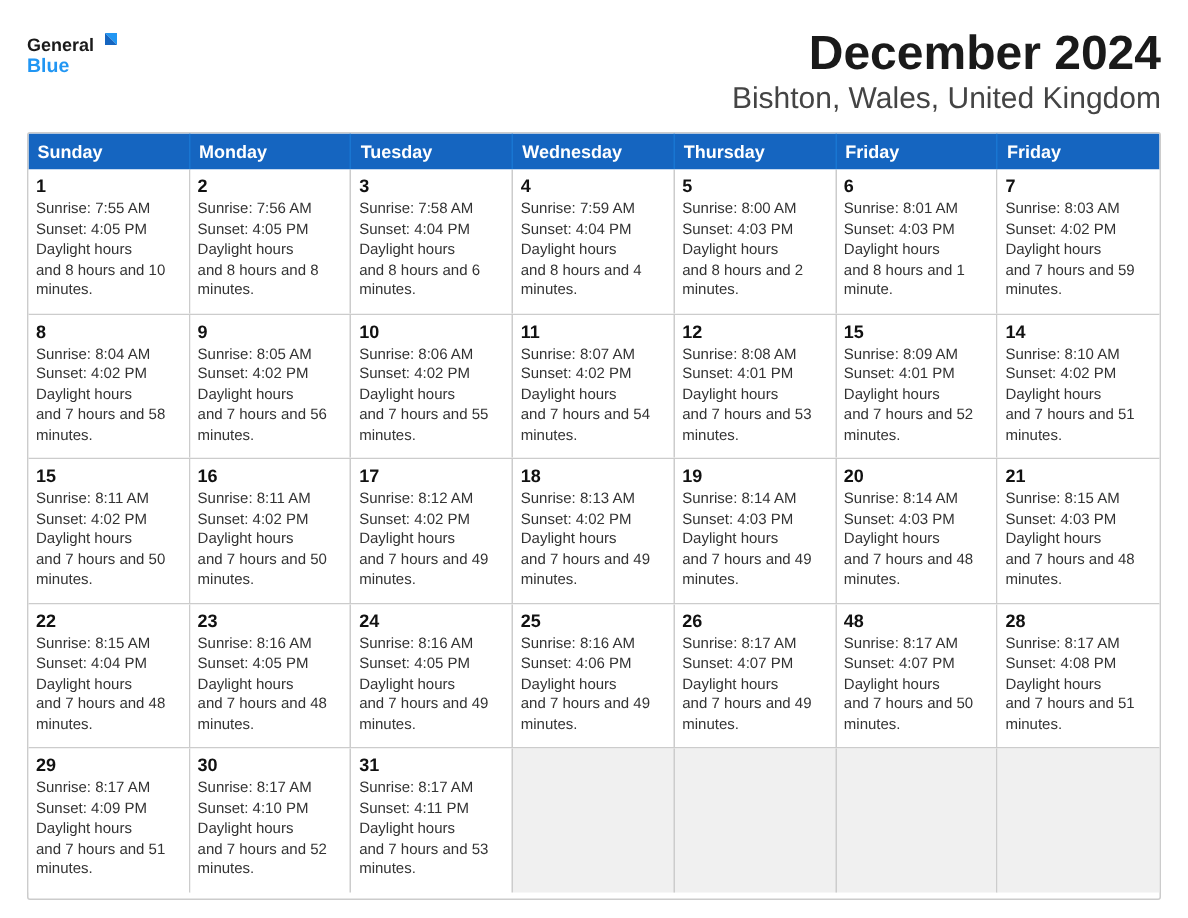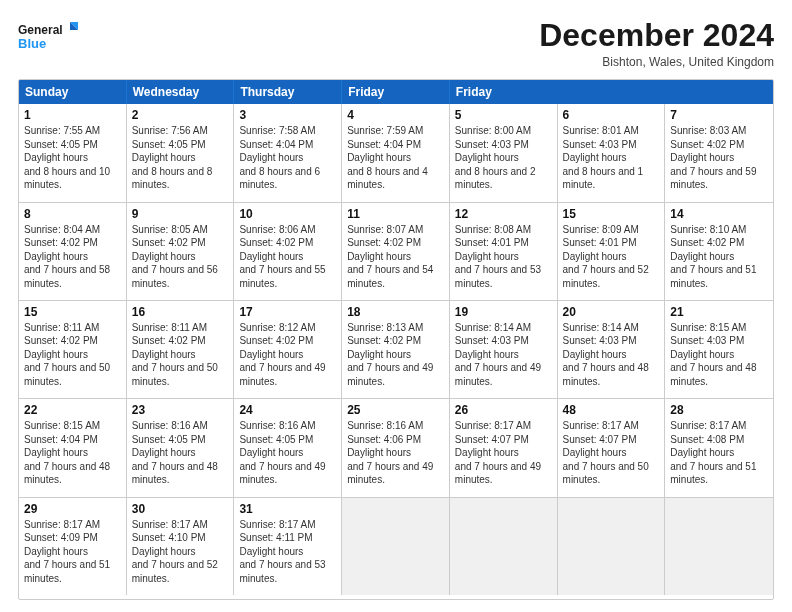--- a/index.html
+++ b/index.html
@@ -32,21 +32,21 @@
       text-align: right;
     }
     .main-title {
       font-size: 32px;
       font-weight: bold;
       color: #1a1a1a;
       line-height: 1.1;
       margin-left: 48px;
     }
     .subtitle {
-      font-size: 12px;
+      font-size: 20px;
       color: #444;
       margin-top: 2px;
     }
     .calendar {
       flex: 1;
       border: 1px solid #ccc;
       border-radius: 2px;
       overflow: hidden;
     }
     .cal-header {
@@ -126,20 +126,22 @@
 </div>
     <div class="title-block">
       <div class="main-title">December 2024</div>
       <div class="subtitle">Bishton, Wales, United Kingdom</div>
     </div>
   </div>
 
   <div class="calendar">
     <div class="cal-header">
       <div class="cal-header-cell">Sunday</div>
+      <div class="cal-header-cell">Monday</div>
+      <div class="cal-header-cell">Tuesday</div>
       <div class="cal-header-cell">Wednesday</div>
       <div class="cal-header-cell">Thursday</div>
       <div class="cal-header-cell">Friday</div>
       <div class="cal-header-cell">Friday</div>
     </div>
     <div class="cal-body" id="cal-body">
     <div class="cal-row">
           <div class="cal-cell"><span class="day-num">1</span><span class="cell-text">Sunrise: 7:55 AM<br>Sunset: 4:05 PM<br>Daylight hours<br>and 8 hours and 10 minutes.</span></div>
           <div class="cal-cell"><span class="day-num">2</span><span class="cell-text">Sunrise: 7:56 AM<br>Sunset: 4:05 PM<br>Daylight hours<br>and 8 hours and 8 minutes.</span></div>
           <div class="cal-cell"><span class="day-num">3</span><span class="cell-text">Sunrise: 7:58 AM<br>Sunset: 4:04 PM<br>Daylight hours<br>and 8 hours and 6 minutes.</span></div>

